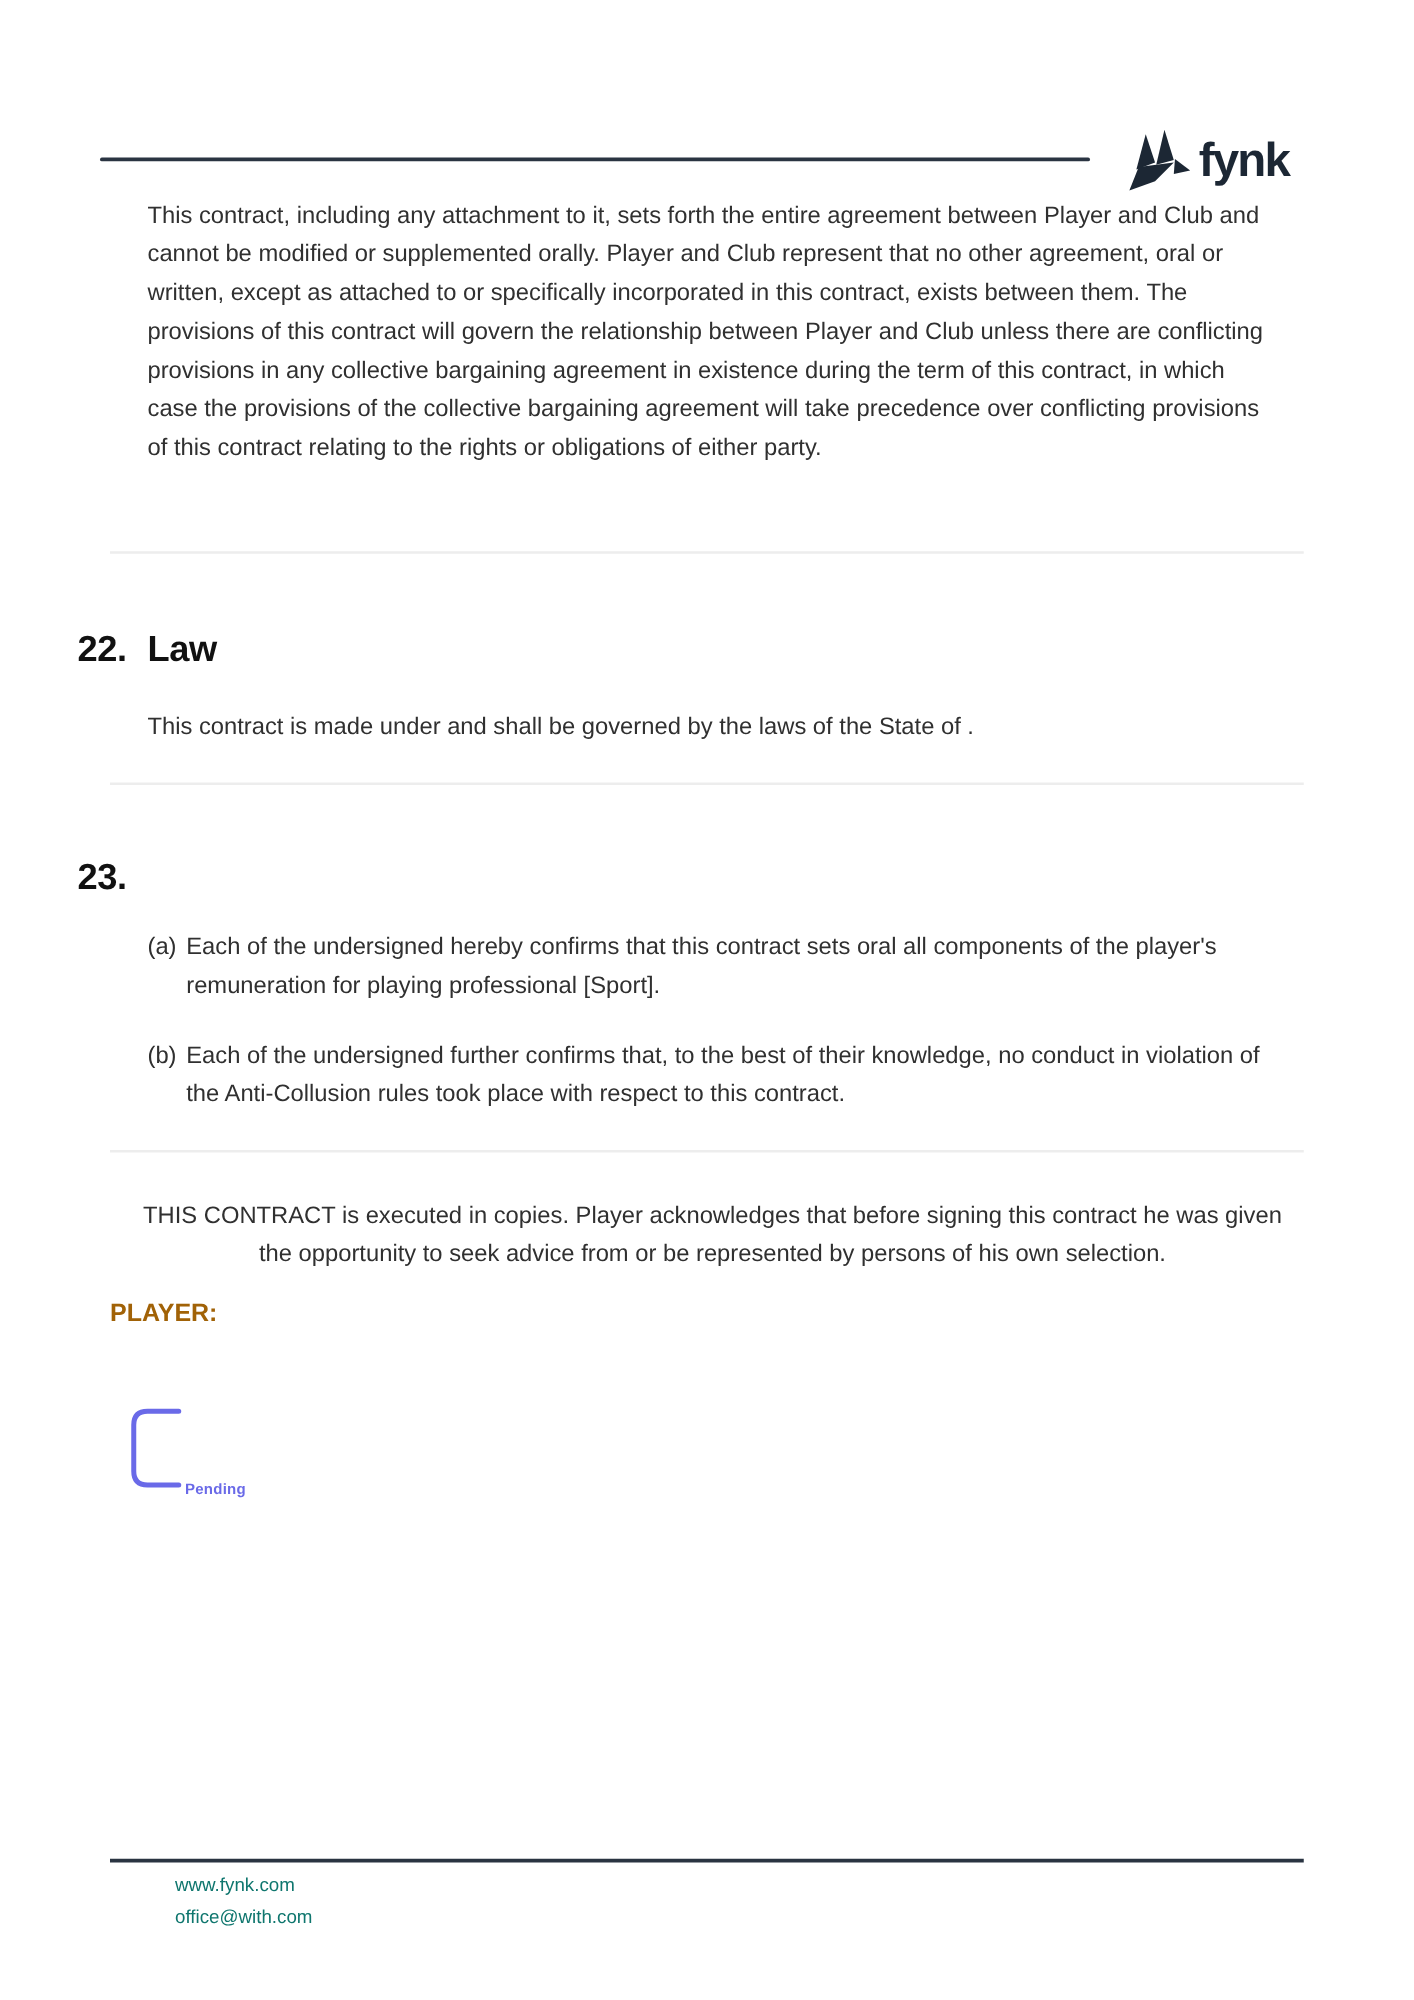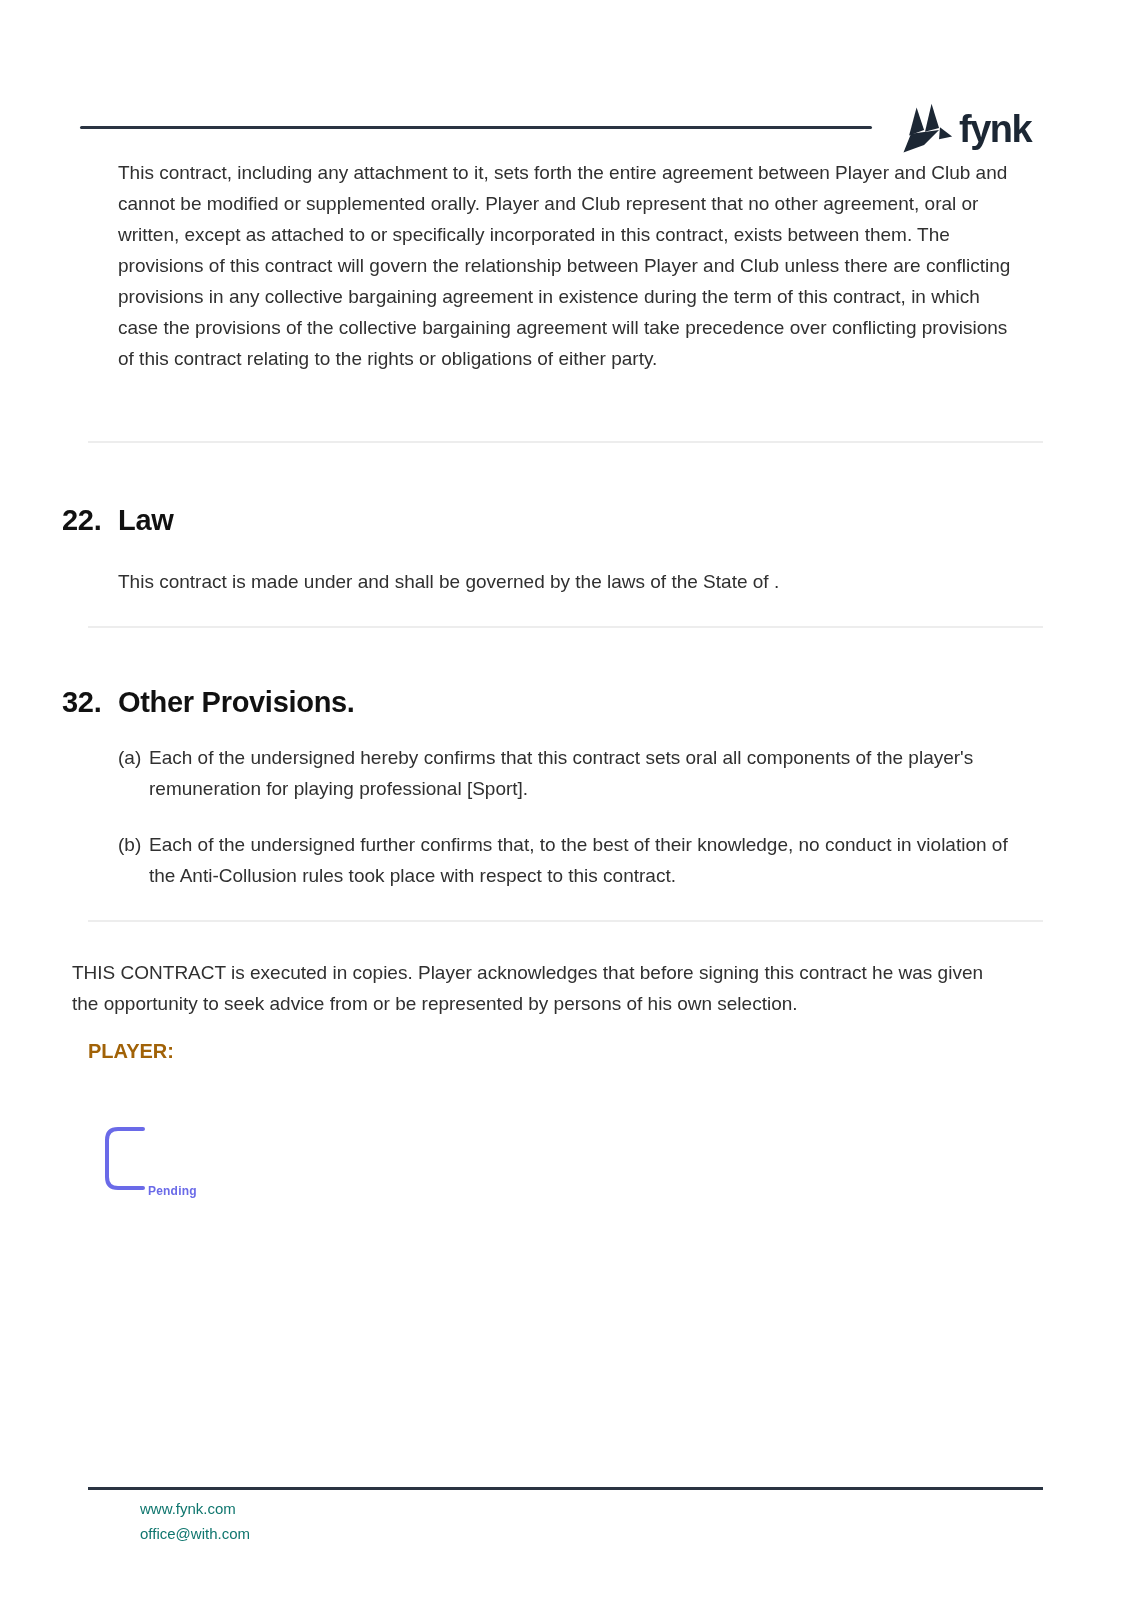--- a/index.html
+++ b/index.html
@@ -40,21 +40,21 @@
 
   
   .para {
     position: absolute;
     font-size: 19px;
     line-height: 31px;
     color: var(--text, #303030);
   }
   .intro-para   { left: 118px; top: 157px;  width: 904px; }
   .law-para     { left: 118px; top: 566px;  width: 904px; }
-  .exec-para    { left: 72px;  top: 957px;  width: 940px; }
+  .exec-para    { left: 100px;  top: 957px;  width: 940px; text-align: center; }
 
   .divider {
     position: absolute;
     left: 88px;
     width: 955px; height: 2px;
     background: var(--divider, #ededed);
   }
   .divider-1 { top: 441px; }
   .divider-2 { top: 626px; }
   .divider-3 { top: 920px; }
@@ -154,22 +154,21 @@
 
   <div class="section-heading heading-22">
     <span class="section-number">22.</span>
     <span>Law</span>
   </div>
   <p class="para law-para">This contract is made under and shall be governed by the laws of the State of .</p>
 
   <div class="divider divider-2"></div>
 
   <div class="section-heading heading-23">
-    <span class="section-number">32.</span>
-    <span>Other Provisions.</span>
+    <span class="section-number">23.</span>
   </div>
   <div class="list-item item-a">
     <span class="item-label">(a)</span>
     <span class="item-text">Each of the undersigned hereby confirms that this contract sets oral all components of the player's remuneration for playing professional [Sport].</span>
   </div>
   <div class="list-item item-b">
     <span class="item-label">(b)</span>
     <span class="item-text">Each of the undersigned further confirms that, to the best of their knowledge, no conduct in violation of the Anti-Collusion rules took place with respect to this contract.</span>
   </div>
 

